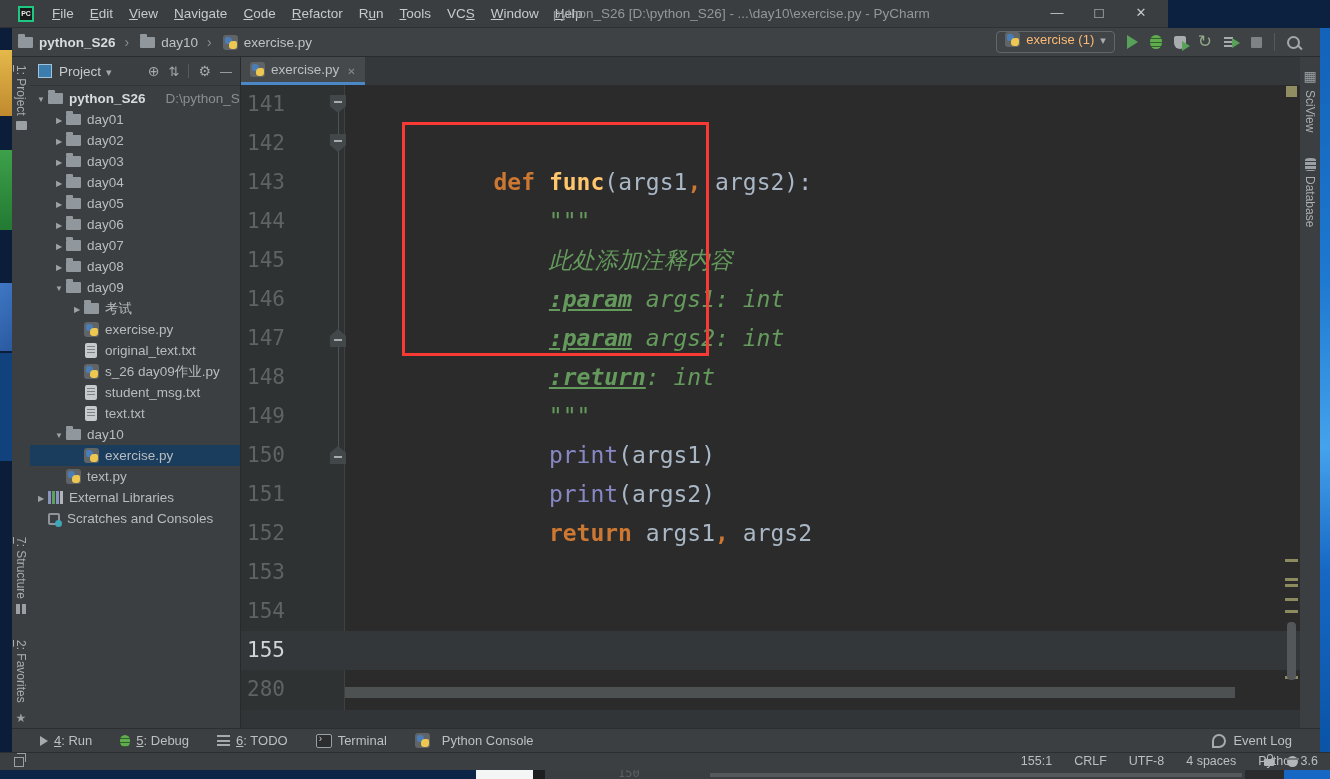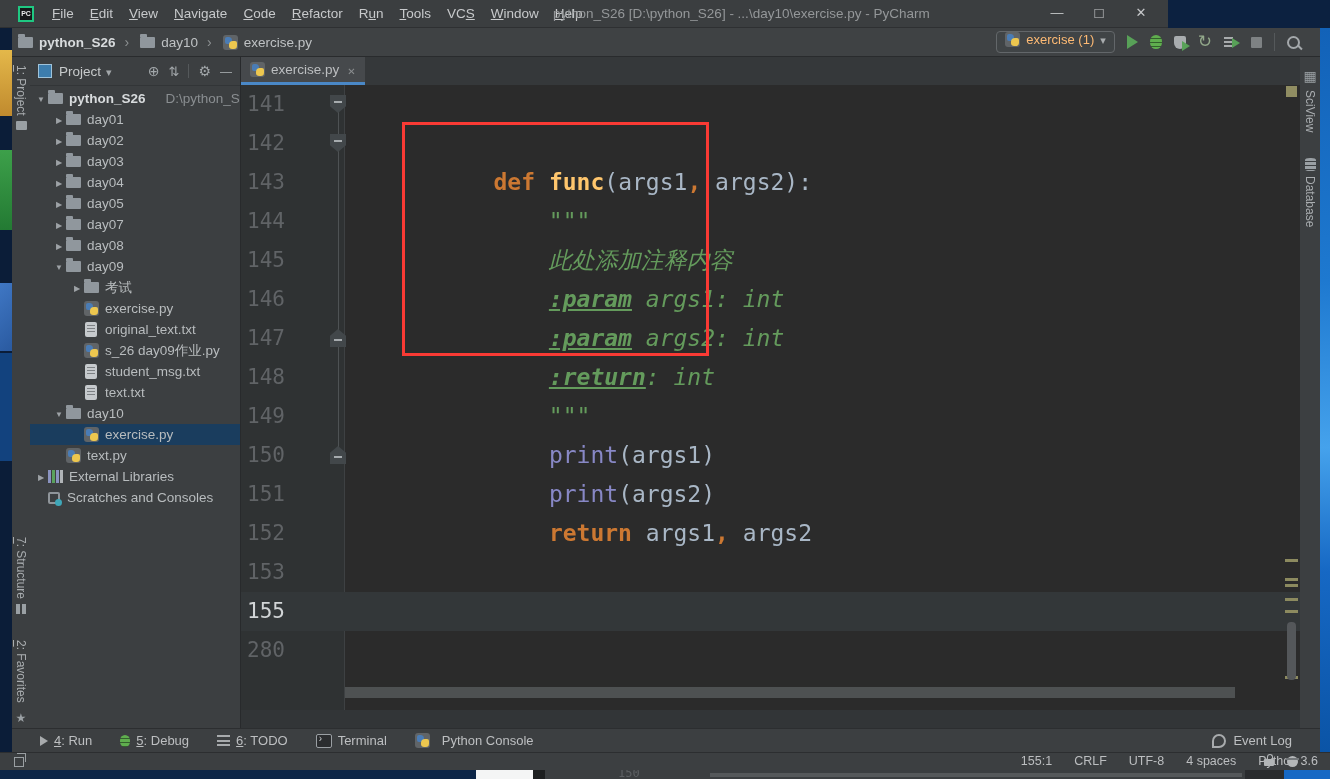--- a/index.html
+++ b/index.html
@@ -338,20 +338,26 @@
 
       </div>
 
       <div class="trow ind1">
         <span class="caret right"></span>
         <span class="ticon i-folder"></span>
         <span class="tlabel">day05</span>
 
       </div>
 
+      <div class="trow ind1">
+        <span class="caret right"></span>
+        <span class="ticon i-folder"></span>
+        <span class="tlabel">day06</span>
+
+      </div>
 
       <div class="trow ind1">
         <span class="caret right"></span>
         <span class="ticon i-folder"></span>
         <span class="tlabel">day07</span>
 
       </div>
 
       <div class="trow ind1">
         <span class="caret right"></span>
@@ -556,20 +562,27 @@
         </div>
 
         <div class="crow">
           <span class="lnum">153</span>
 
           <span class="ctext">
             
           </span>
         </div>
 
+        <div class="crow">
+          <span class="lnum">154</span>
+
+          <span class="ctext">
+            
+          </span>
+        </div>
 
         <div class="crow cur">
           <span class="lnum">155</span>
 
           <span class="ctext">
             
           </span>
         </div>
 
         <div class="crow">

